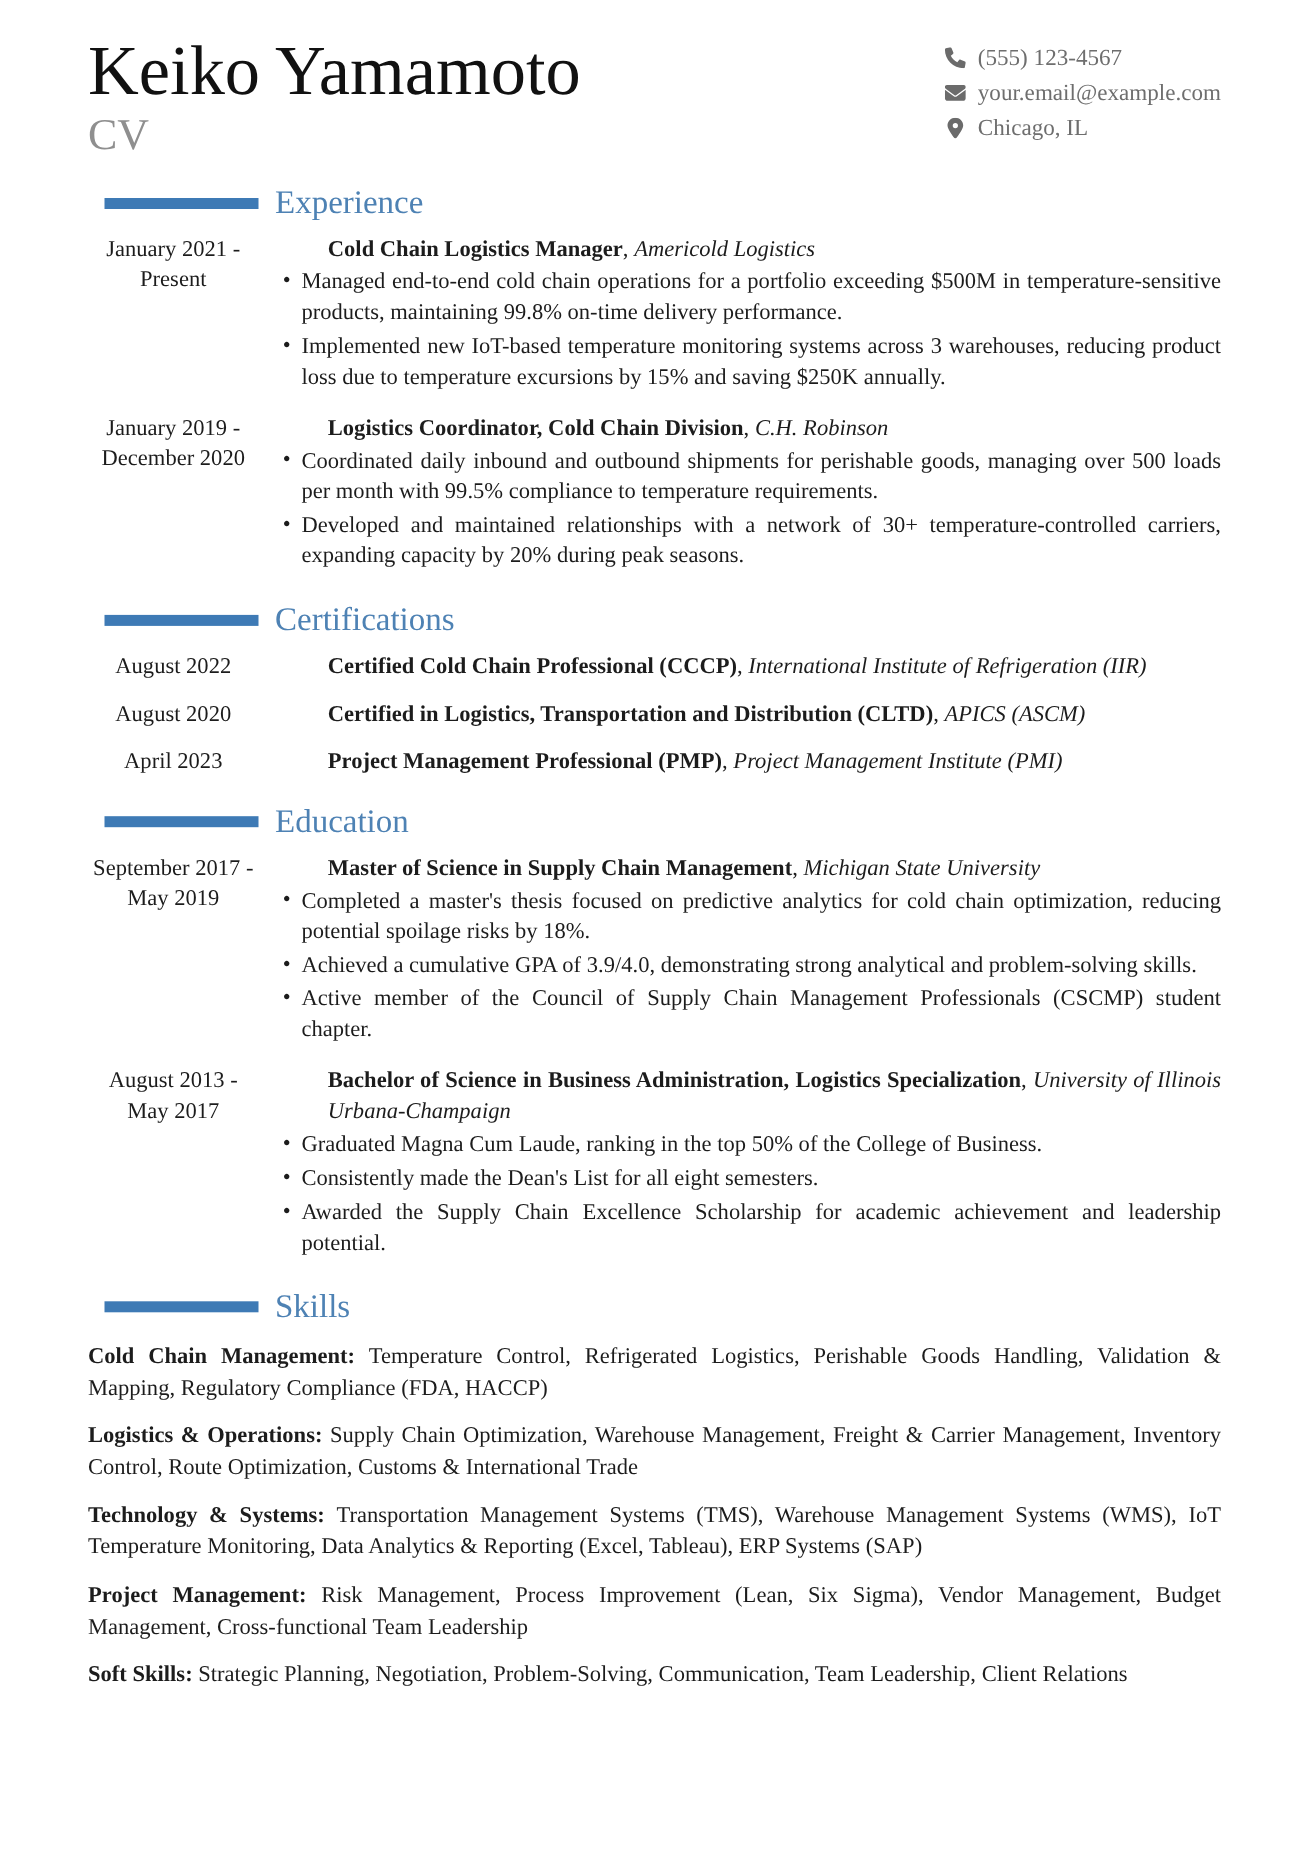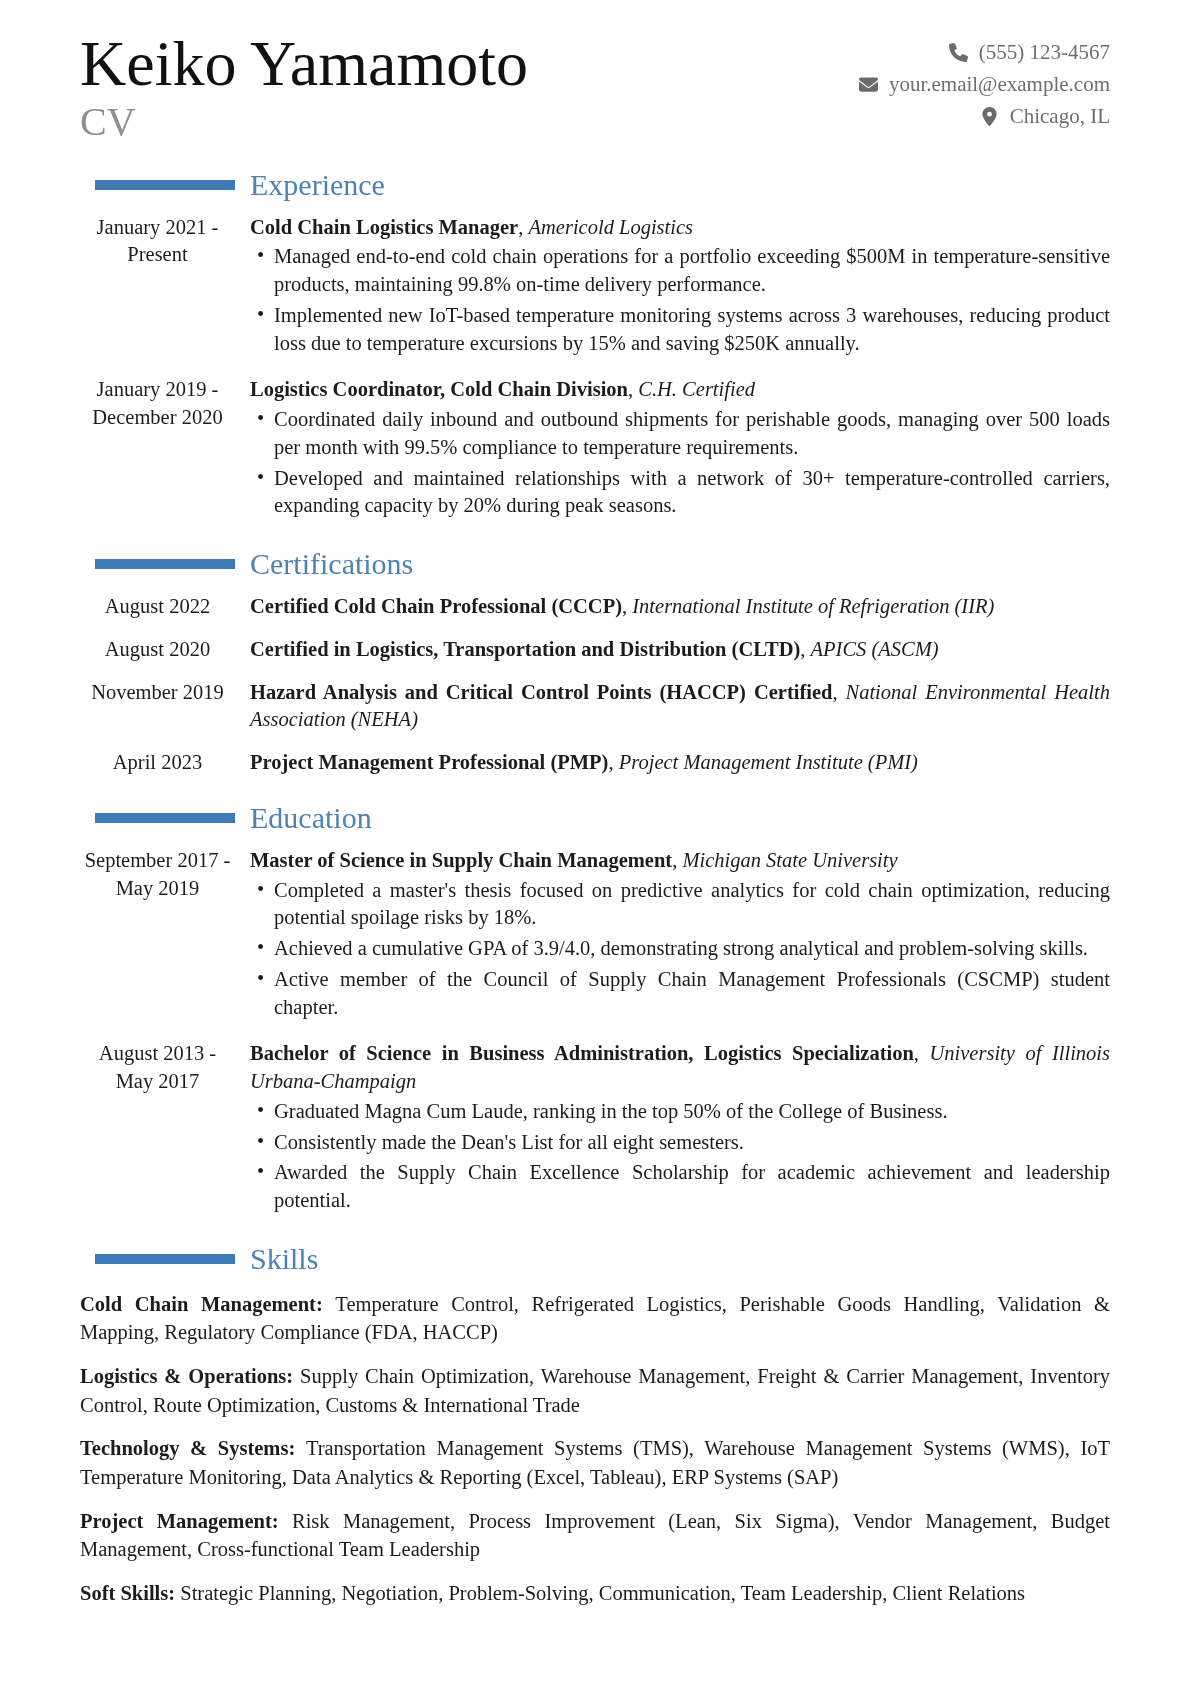--- a/index.html
+++ b/index.html
@@ -12,35 +12,35 @@
   }
   .page { box-sizing: border-box; width: 1190px; height: 1550px; padding: 26px 80px 0 80px; }
 
   
   .header { display: flex; justify-content: space-between; align-items: flex-start; margin-bottom: 4px; }
   .name {
     font-size: 64px; font-weight: 400; line-height: 1.0; color: #111111; margin: 6px 0 0 0;
   }
   .subtitle { font-size: 40px; color: #8f8f8f; line-height: 1.1; margin-top: 4px; }
   .contact { text-align: right; color: #6e6e6e; font-size: 21px; padding-top: 10px; }
-  .contact-row { display: flex; justify-content: flex-end; align-items: center; gap: 11px; height: 32px; }
+  .contact-row { display: flex; justify-content: flex-start; align-items: center; gap: 11px; height: 32px; }
   .contact-icon { width: 19px; height: 19px; flex: 0 0 auto; }
   .contact-icon svg { width: 100%; height: 100%; fill: #6b6b6b; display: block; }
 
   
   .section { margin-top: 25px; }
   .section-header { display: flex; align-items: center; margin-bottom: 13px; }
   .section-bar { width: 140px; height: 10px; margin-left: 15px; flex: 0 0 auto; }
   .section-title { font-size: 30px; font-weight: 400; margin: 0 0 0 15px; line-height: 1.05; }
 
   
   .entry { display: grid; grid-template-columns: 155px 1fr; column-gap: 15px; margin-bottom: 15px; }
   .entry-date { text-align: center; font-size: 20.5px; line-height: 1.36; color: #1c1c1c; }
   .entry-body { font-size: 20.5px; line-height: 1.36; }
-  .entry-headline { text-align: justify; }
+  .entry-headline { text-align: justify; margin-left: 48px; }
   .entry-title { font-weight: 700; }
   .entry-title::after { content: ", "; font-weight: 400; font-style: normal; white-space: pre; }
   .entry-org { font-style: italic; }
   ul.bullets { margin: 2px 0 0 0; padding: 0; list-style: none; }
   ul.bullets li {
     position: relative; padding-left: 24px; margin-bottom: 3px;
     text-align: justify; hyphens: auto; -webkit-hyphens: auto;
   }
   ul.bullets li::before { content: "\2022"; position: absolute; left: 7px; top: -1px; }
 
@@ -101,21 +101,21 @@
             <div class="entry-headline"><span class="entry-title">Cold Chain Logistics Manager</span><span class="entry-org">Americold Logistics</span></div>
             <ul class="bullets">
               <li>Managed end-to-end cold chain operations for a portfolio exceeding $500M in temperature-sensitive products, maintaining 99.8% on-time delivery performance.</li>
               <li>Implemented new IoT-based temperature monitoring systems across 3 warehouses, reducing product loss due to temperature excursions by 15% and saving $250K annually.</li>
             </ul>
           </div>
         </div>
         <div class="entry">
           <div class="entry-date">January 2019 - December 2020</div>
           <div class="entry-body">
-            <div class="entry-headline"><span class="entry-title">Logistics Coordinator, Cold Chain Division</span><span class="entry-org">C.H. Certified</span></div>
+            <div class="entry-headline"><span class="entry-title">Logistics Coordinator, Cold Chain Division</span><span class="entry-org">C.H. Robinson</span></div>
             <ul class="bullets">
               <li>Coordinated daily inbound and outbound shipments for perishable goods, managing over 500 loads per month with 99.5% compliance to temperature requirements.</li>
               <li>Developed and maintained relationships with a network of 30+ temperature-controlled carriers, expanding capacity by 20% during peak seasons.</li>
             </ul>
           </div>
         </div>
       </section>
       <section class="section">
         <div class="section-header">
           <div class="section-bar" style="background: rgb(62, 122, 181);"></div>
@@ -124,26 +124,20 @@
         <div class="entry">
           <div class="entry-date">August 2022</div>
           <div class="entry-body">
             <div class="entry-headline"><span class="entry-title">Certified Cold Chain Professional (CCCP)</span><span class="entry-org">International Institute of Refrigeration (IIR)</span></div>
           </div>
         </div>
         <div class="entry">
           <div class="entry-date">August 2020</div>
           <div class="entry-body">
             <div class="entry-headline"><span class="entry-title">Certified in Logistics, Transportation and Distribution (CLTD)</span><span class="entry-org">APICS (ASCM)</span></div>
-          </div>
-        </div>
-        <div class="entry">
-          <div class="entry-date">November 2019</div>
-          <div class="entry-body">
-            <div class="entry-headline"><span class="entry-title">Hazard Analysis and Critical Control Points (HACCP) Certified</span><span class="entry-org">National Environmental Health Association (NEHA)</span></div>
           </div>
         </div>
         <div class="entry">
           <div class="entry-date">April 2023</div>
           <div class="entry-body">
             <div class="entry-headline"><span class="entry-title">Project Management Professional (PMP)</span><span class="entry-org">Project Management Institute (PMI)</span></div>
           </div>
         </div>
       </section>
       <section class="section">

